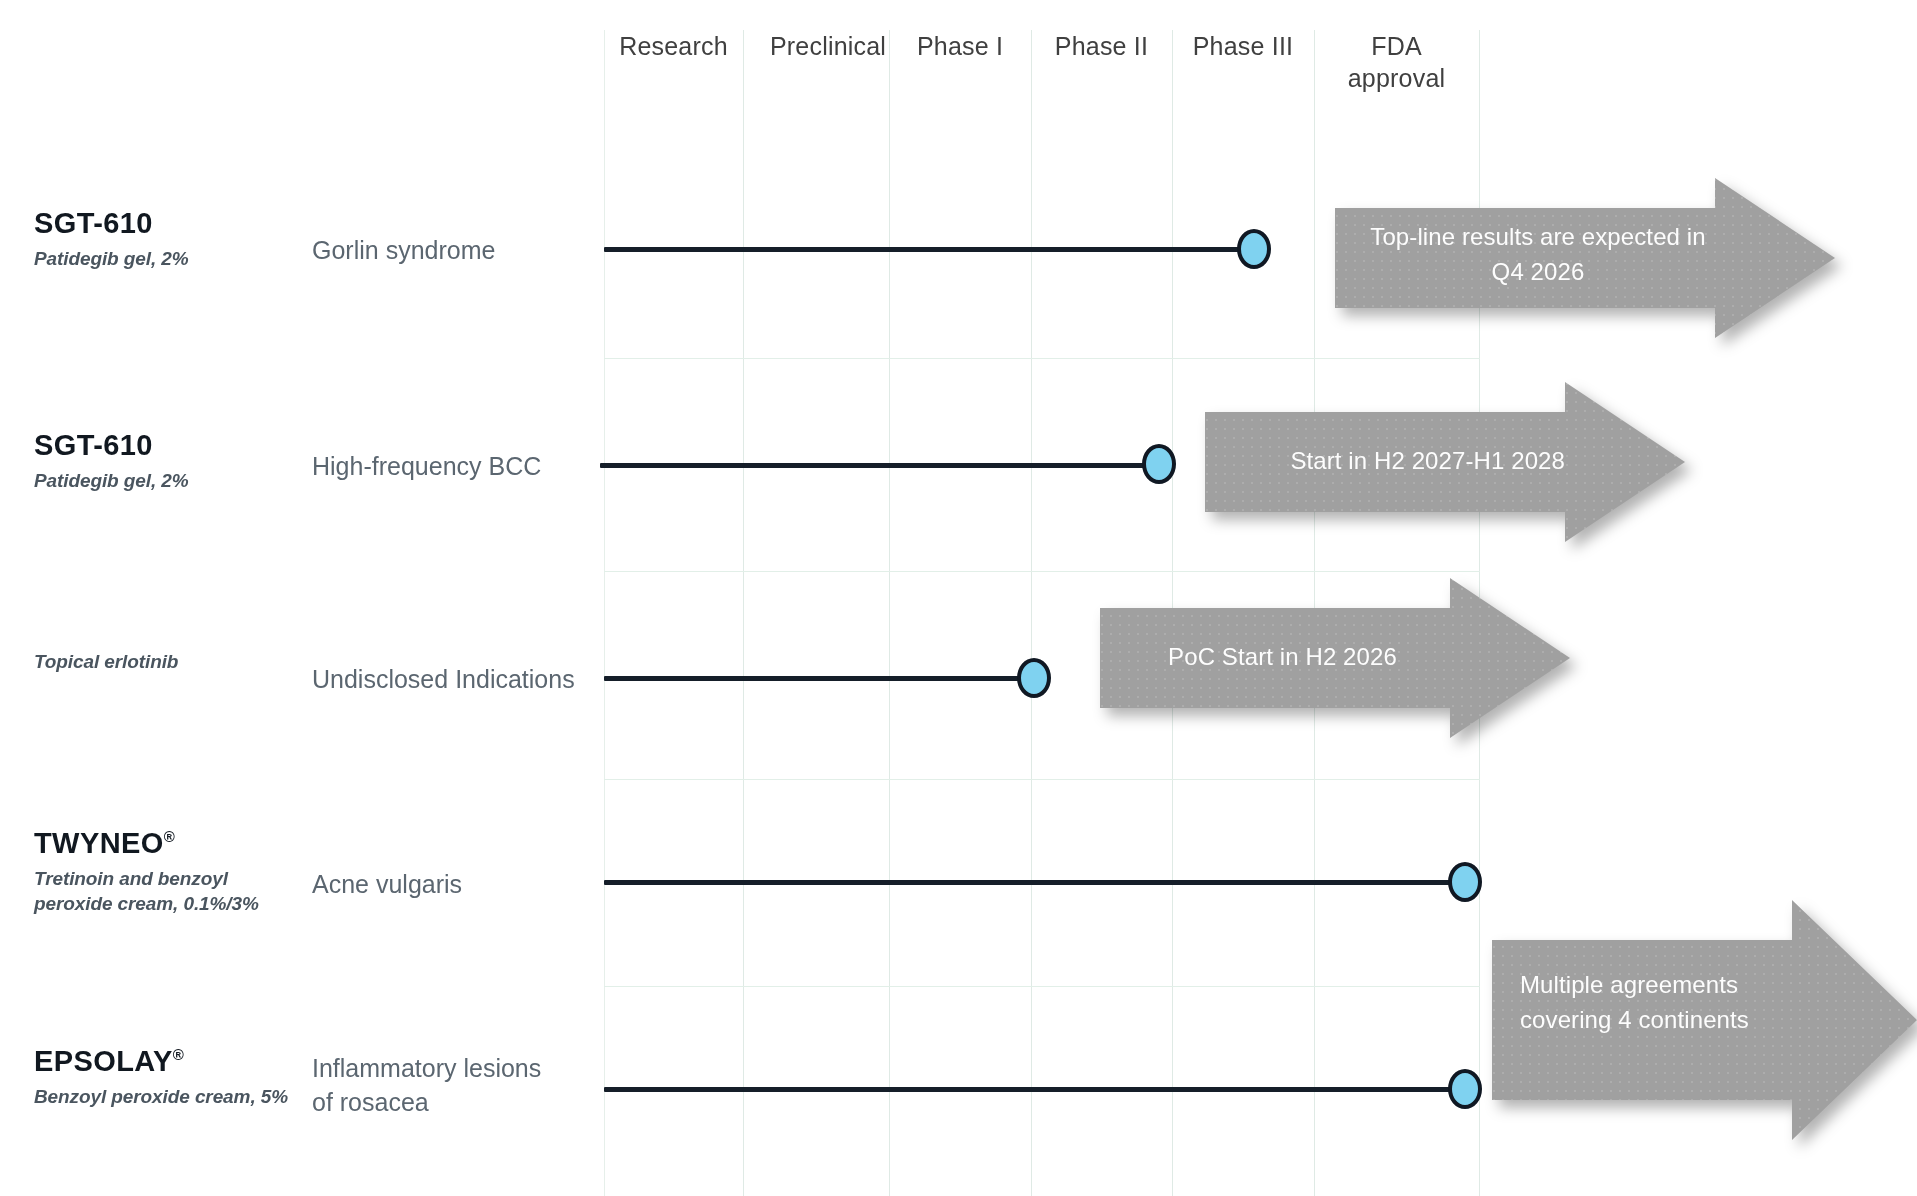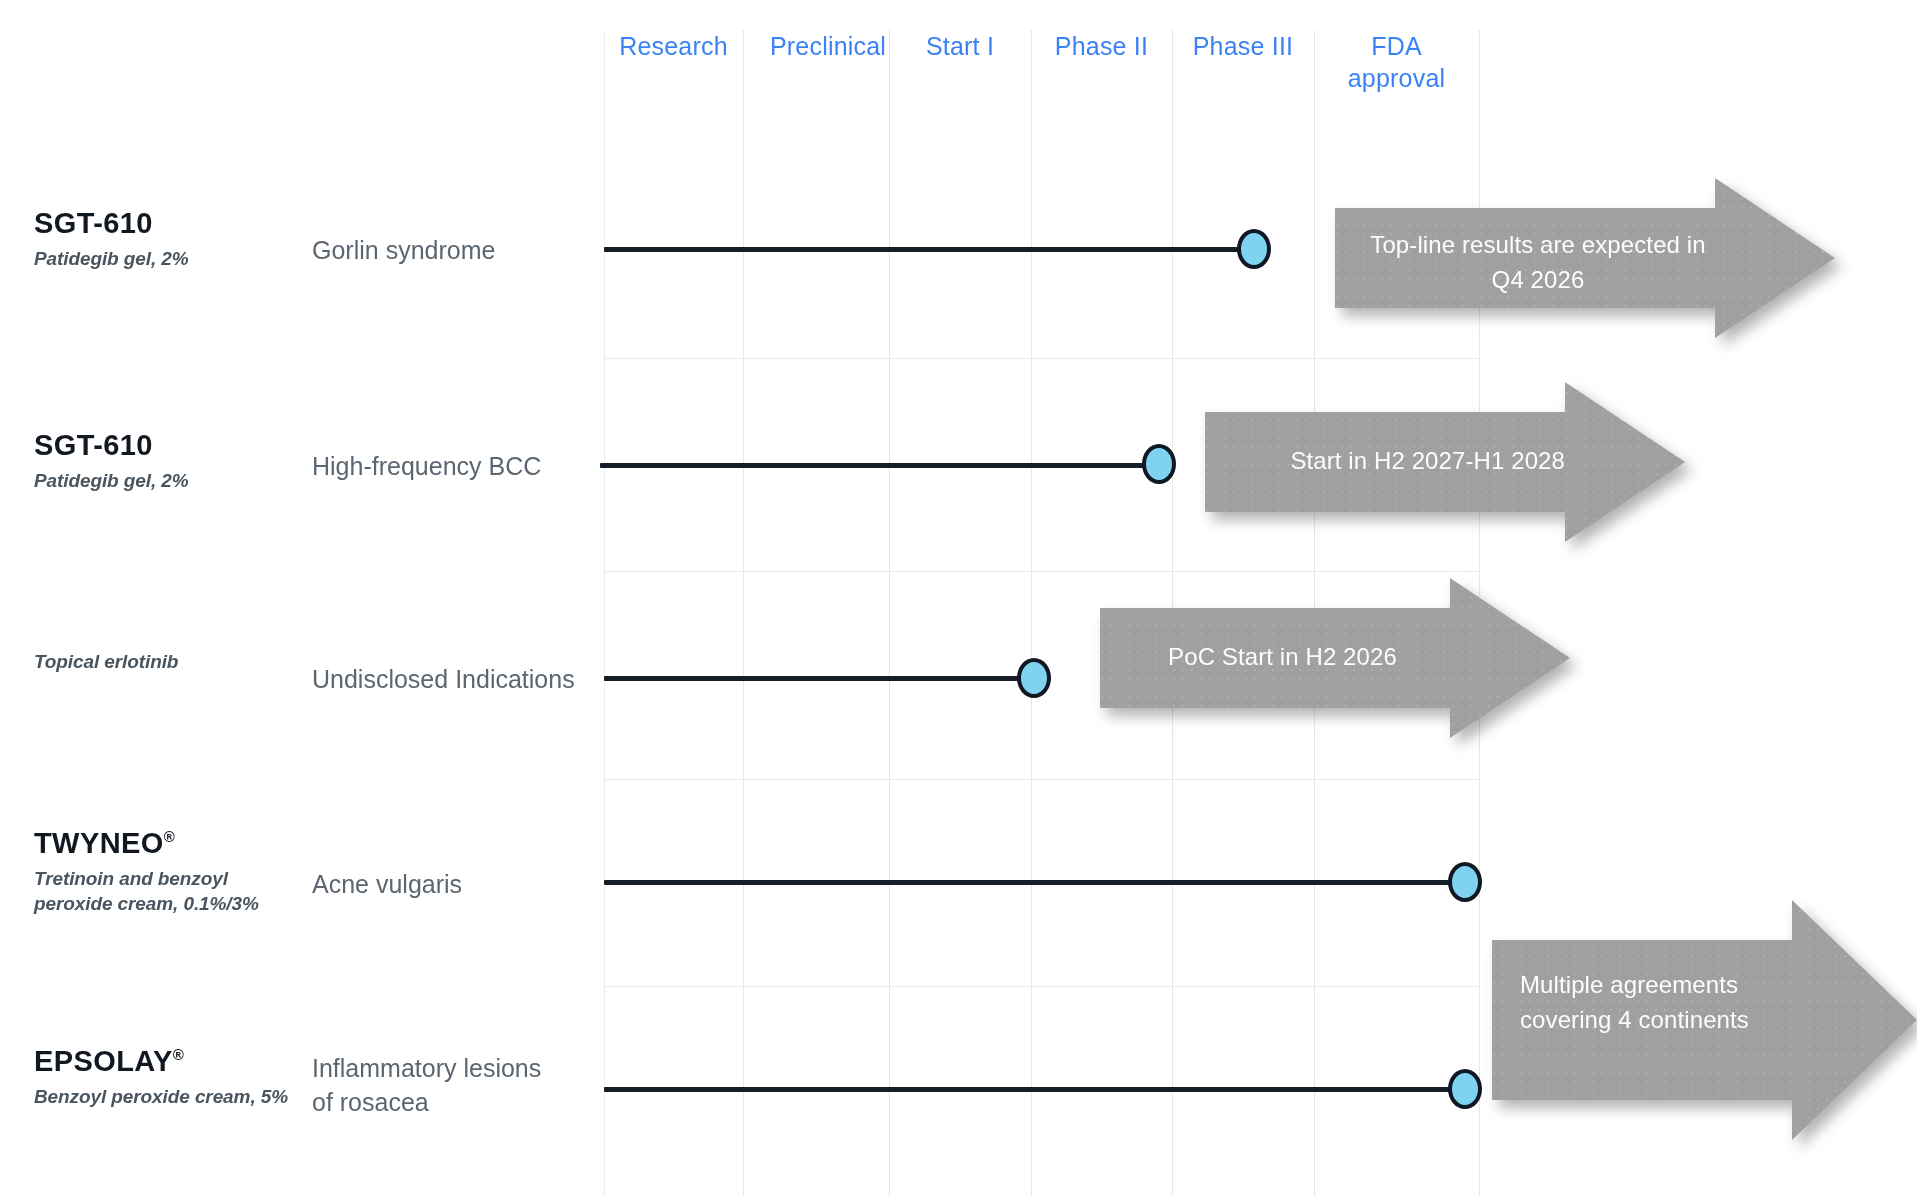--- a/index.html
+++ b/index.html
@@ -34,21 +34,21 @@
   
   .phase-header{
     position:absolute;
     top:30px; height:92px;
   }
   .phase-head-cell{
     position:absolute;
     top:0;
     text-align:center;
     font-size:25px;
-    color:#3b82f6;
+    color:#404040;
     letter-spacing:.2px;
     line-height:1.28;
     font-weight:400;
   }
 
   
   .row-left{
     position:absolute;
     left:34px;
     width:310px;
@@ -136,21 +136,21 @@
 
     <div class="hline" style="top:328px;"></div>
     <div class="hline" style="top:541px;"></div>
     <div class="hline" style="top:749px;"></div>
     <div class="hline" style="top:956px;"></div>
   </div>
 
   <div class="phase-header" style="left:604px;width:876px;">
     <div class="phase-head-cell" style="left:0px;width:139px;">Research</div>
     <div class="phase-head-cell" style="left:139px;width:146px;padding-left:12px;">Preclinical</div>
-    <div class="phase-head-cell" style="left:285px;width:142px;">Start I</div>
+    <div class="phase-head-cell" style="left:285px;width:142px;">Phase I</div>
     <div class="phase-head-cell" style="left:427px;width:141px;">Phase II</div>
     <div class="phase-head-cell" style="left:568px;width:142px;">Phase III</div>
     <div class="phase-head-cell" style="left:710px;width:165px;white-space:pre-line;">FDA
 approval</div>
   </div>
 
   <div class="row-left" style="top:208px;">
     <div class="prod-name"><span>SGT-610</span><sup></sup></div>
     <div class="prod-sub">Patidegib gel, 2%</div>
   </div>
@@ -161,21 +161,21 @@
   <div class="arrow" style="left:1335px;top:178px;">
     <svg width="500" height="160" viewBox="0 0 500 160" xmlns="http://www.w3.org/2000/svg">
       <defs>
         <pattern id="dots1" width="9" height="9" patternUnits="userSpaceOnUse">
           <rect width="9" height="9" fill="#a0a0a0"></rect>
           <circle cx="2" cy="2" r="1.1" fill="#b0b0b0"></circle>
         </pattern>
       </defs>
       <path d="M0,30 L380,30 L380,0 L500,80 L380,160 L380,130 L0,130 Z" fill="url(#dots1)"></path>
     </svg>
-    <div class="atxt" style="top:42px;left:28px;width:350px;text-align:center;margin-top:8px;">Top-line results are expected in Q4 2026</div>
+    <div class="atxt" style="top:42px;left:28px;width:350px;text-align:center;">Top-line results are expected in Q4 2026</div>
   </div>
 
   <div class="row-left" style="top:430px;">
     <div class="prod-name"><span>SGT-610</span><sup></sup></div>
     <div class="prod-sub">Patidegib gel, 2%</div>
   </div>
   <div class="row-indication" style="top:450px;">High-frequency BCC</div>
   <div class="bar" style="left:600px;top:463px;width:555px;"></div>
   <div class="dot" style="left:1142px;top:444px;"></div>
 

